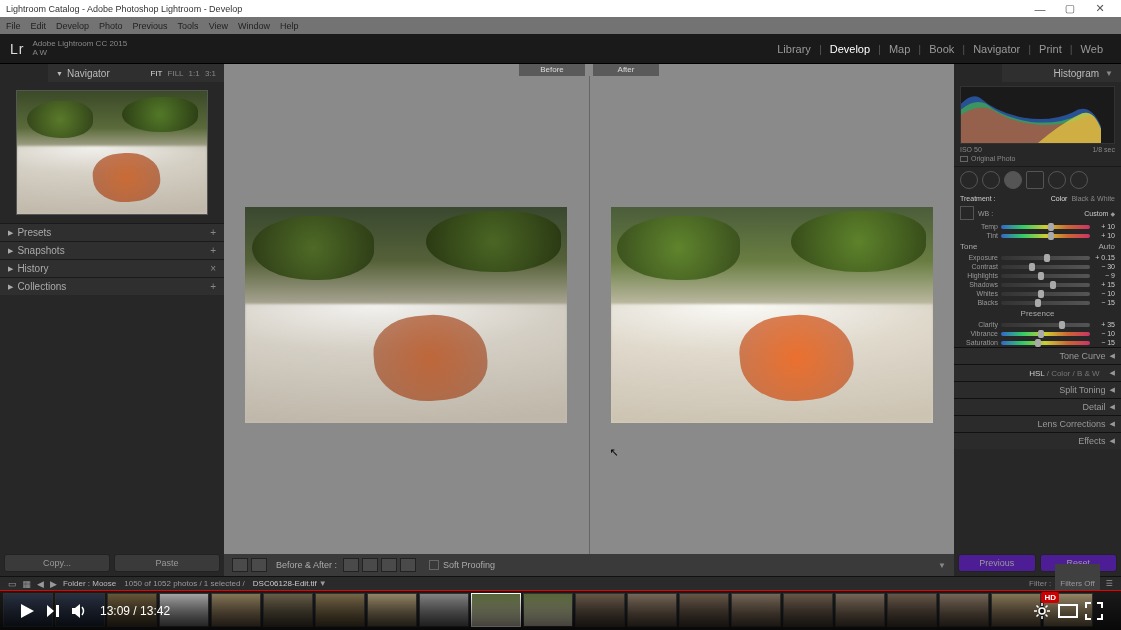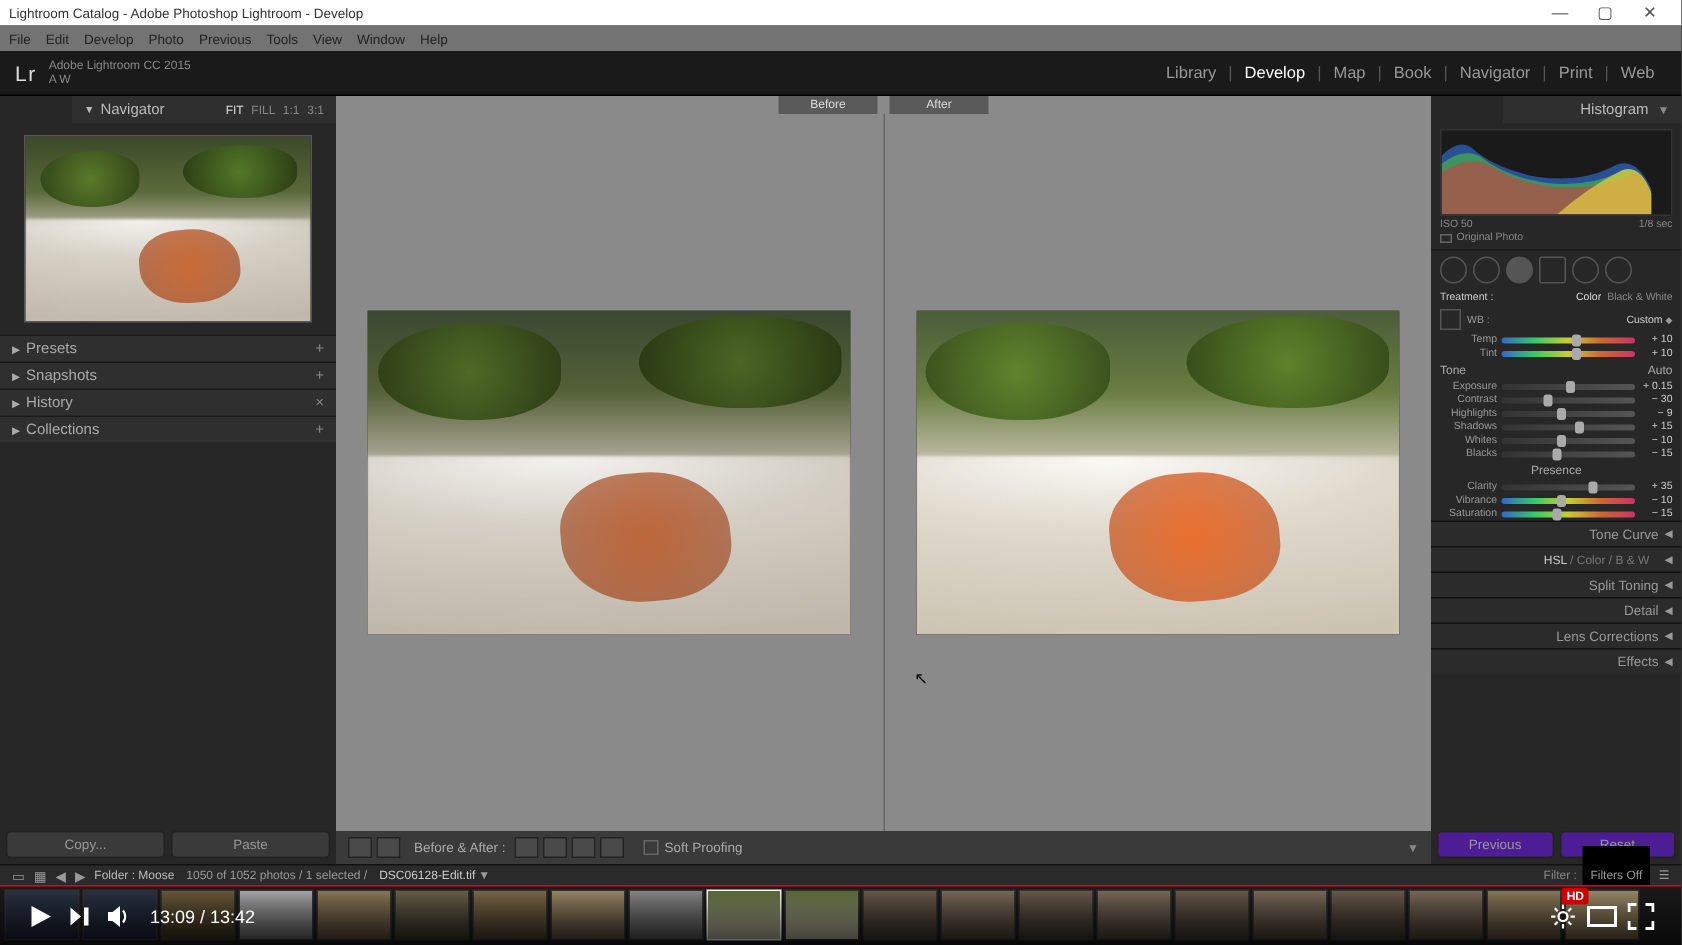--- a/index.html
+++ b/index.html
@@ -93,21 +93,21 @@
 
 .reset-row { display: flex; gap: 4px; padding: 4px; margin-top: auto; }
 .reset-row .btn { flex: 1; height: 18px; background: #4c1d95; border: 1px solid #222; color: #999; font-size: 9px; text-align: center; line-height: 16px; cursor: pointer; border-radius: 3px; }
 
 .filmstrip-bar { height: 14px; background: #2a2a2a; display: flex; align-items: center; padding: 0 8px; font-size: 8px; color: #999; border-top: 1px solid #111; }
 .fs-icon { margin-right: 6px; cursor: pointer; font-size: 9px; }
 .fs-path { color: #bbb; }
 .fs-sel { color: #ccc; }
 .fs-spacer { flex: 1; }
 .fs-filter { color: #888; margin-left: 28px; }
-.fs-filter-val { background: #000000; padding: 15px 5px; margin-left: 4px; }
+.fs-filter-val { background: #404040; padding: 15px 5px; margin-left: 4px; }
 
 .filmstrip { height: 40px; background: #1a1a1a; display: flex; padding: 3px; gap: 2px; position: relative; overflow: hidden; }
 .fs-thumb { width: 50px; height: 34px; background: #444; border: 1px solid #333; cursor: pointer; flex-shrink: 0; position: relative; overflow: hidden; }
 .fs-thumb.sel { border: 1px solid #fff; }
 .red-line { position: absolute; left: 0; right: 0; height: 3px; background: #e00; top: -2px; }
 
 .video-controls { position: absolute; left: 0; right: 0; bottom: 0; height: 38px; background: linear-gradient(transparent,rgba(0,0,0,0.7)); display: flex; align-items: center; padding: 0 14px; color: #fff; font-size: 12px; }
 .vc-btn { width: 26px; height: 26px; display: flex; align-items: center; justify-content: center; cursor: pointer; }
 .vc-spacer { flex: 1; }
 .vc-hd { background: #c00; color: #fff; font-size: 8px; font-weight: bold; padding: 1px 3px; border-radius: 2px; position: absolute; top: -6px; right: -4px; }

